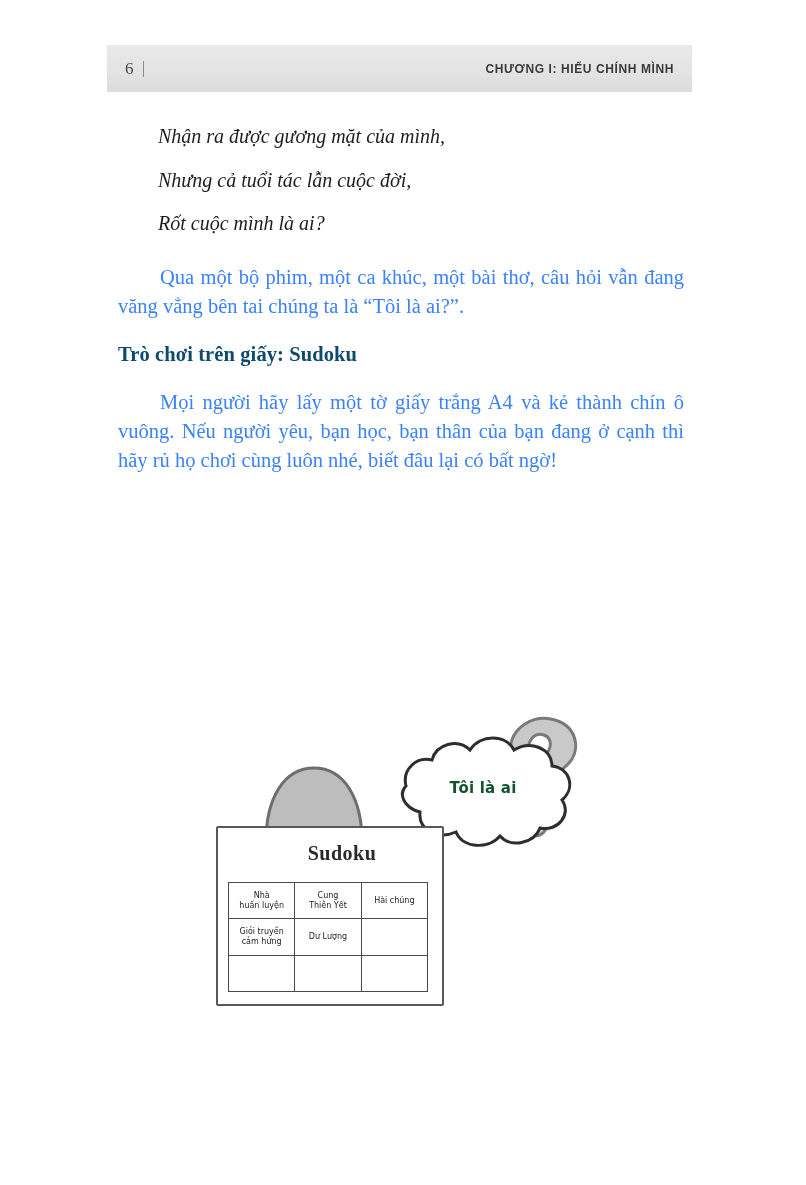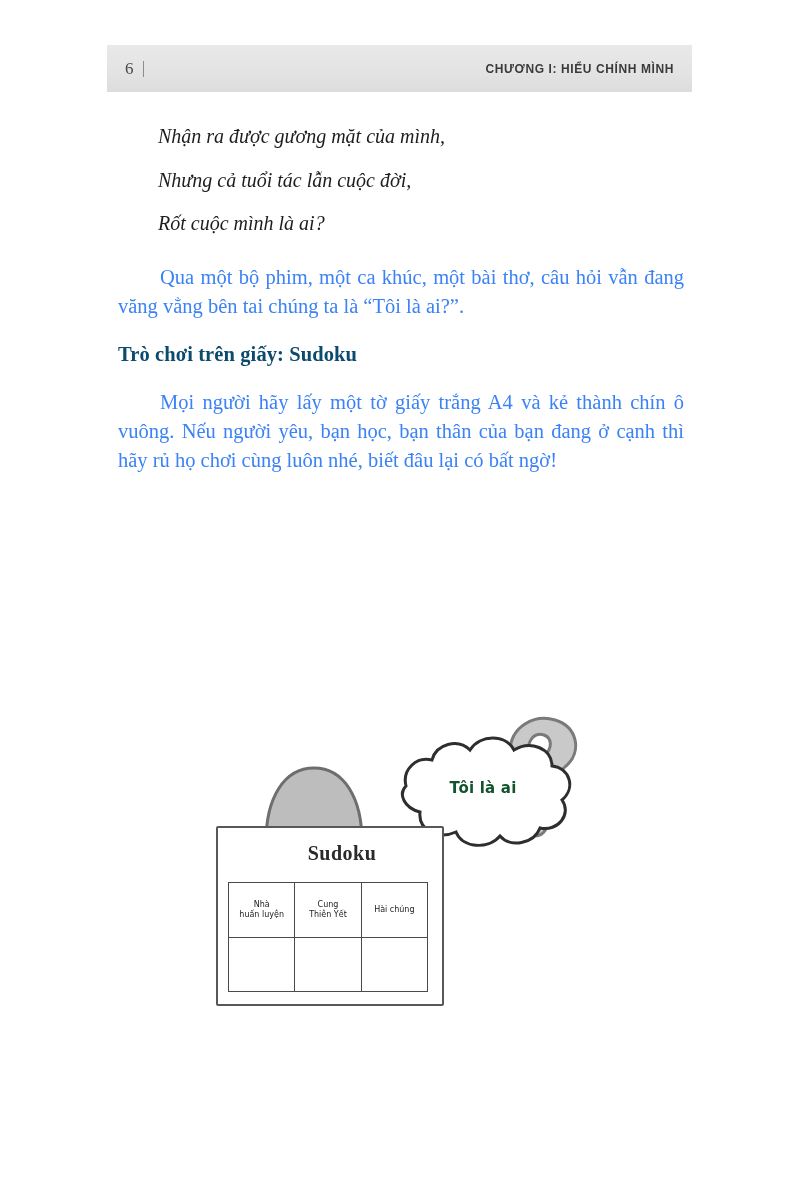--- a/index.html
+++ b/index.html
@@ -250,20 +250,30 @@
         </td>
         <td>
           <span>Cung</span>
           <span>Thiên Yết</span>
         </td>
         <td>
           <span>Hài chúng</span>
         </td>
       </tr>
       <tr>
+        <td>
+          <span>Giỏi truyền</span>
+          <span>cảm hứng</span>
+        </td>
+        <td>
+          <span>Dư Lượng</span>
+        </td>
+        <td></td>
+      </tr>
+      <tr>
         <td></td>
         <td></td>
         <td></td>
       </tr>
     </tbody>
       </table>
   </div>
 
   <div class="bubble-text">Tôi là ai</div>
 </div>

